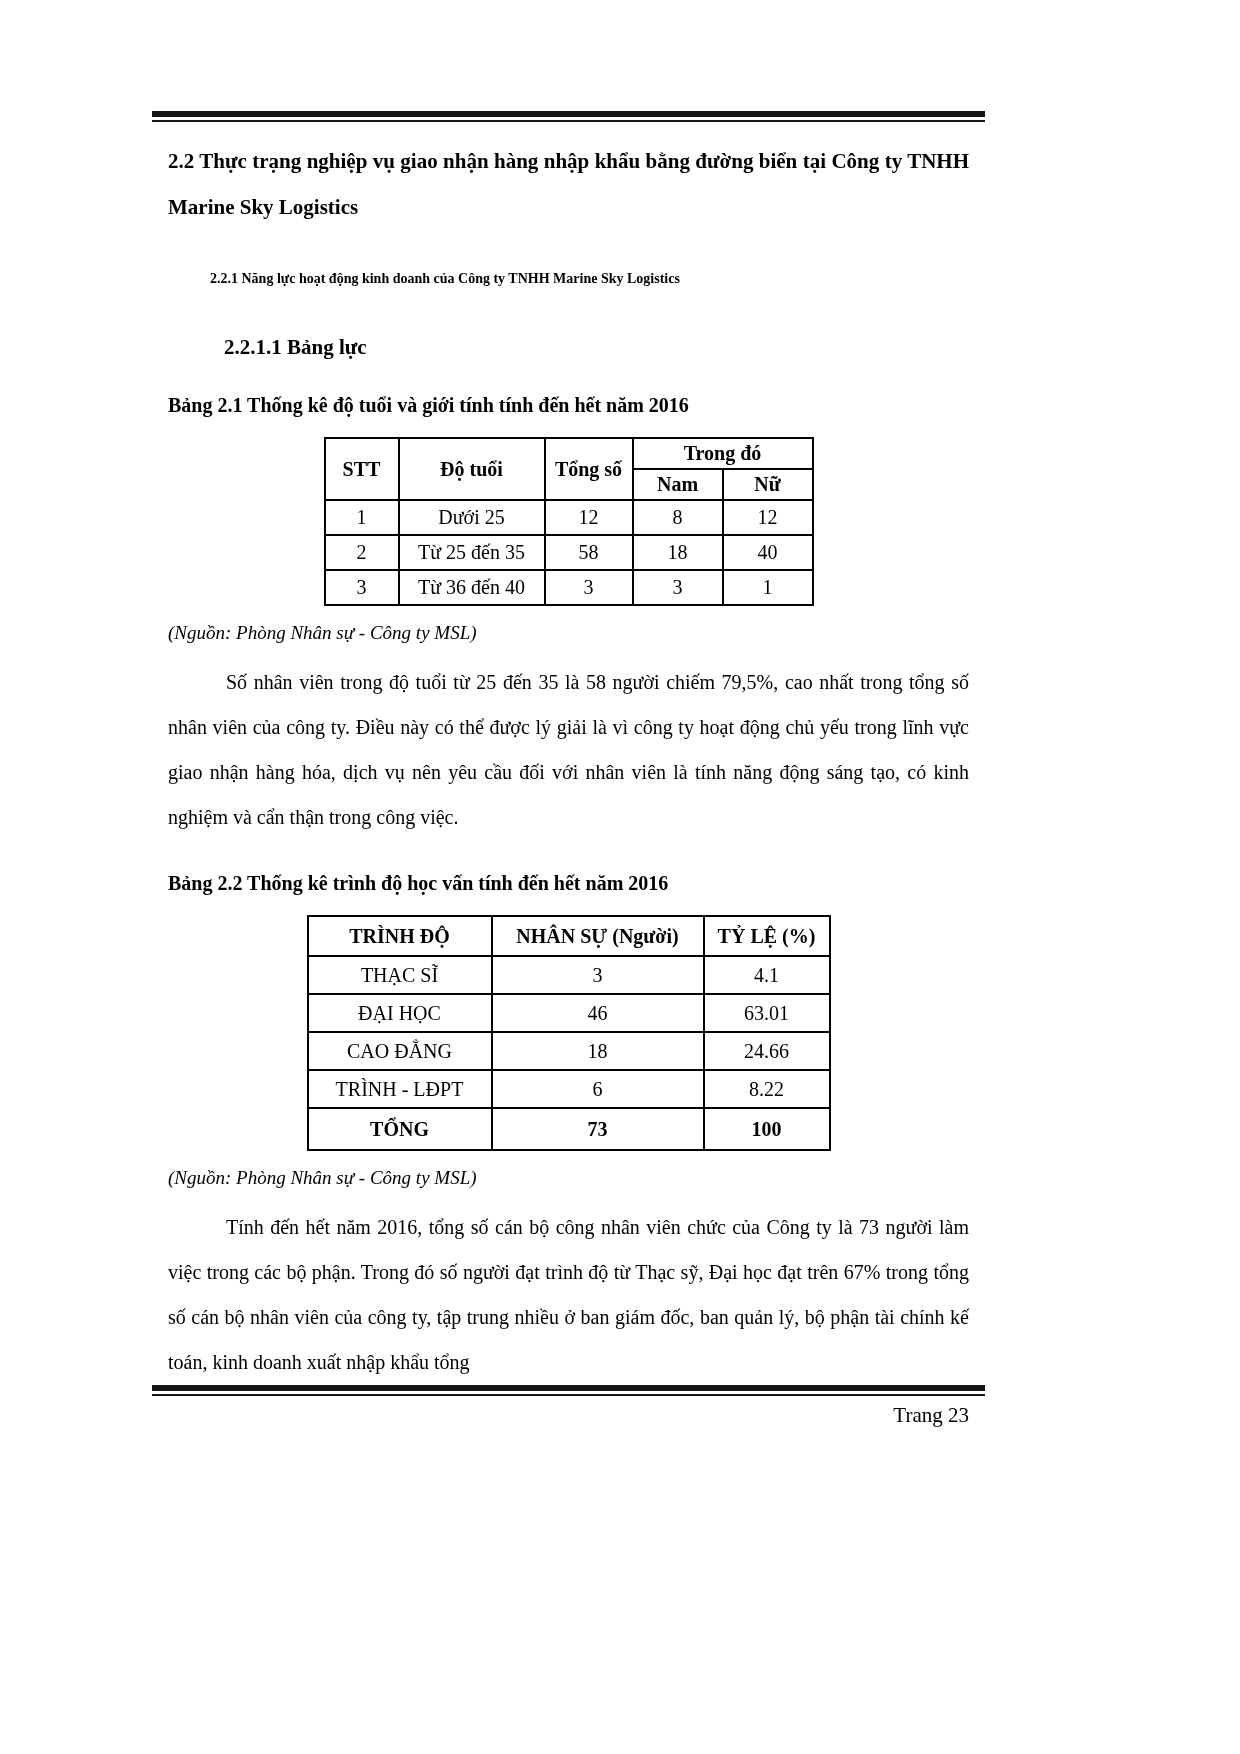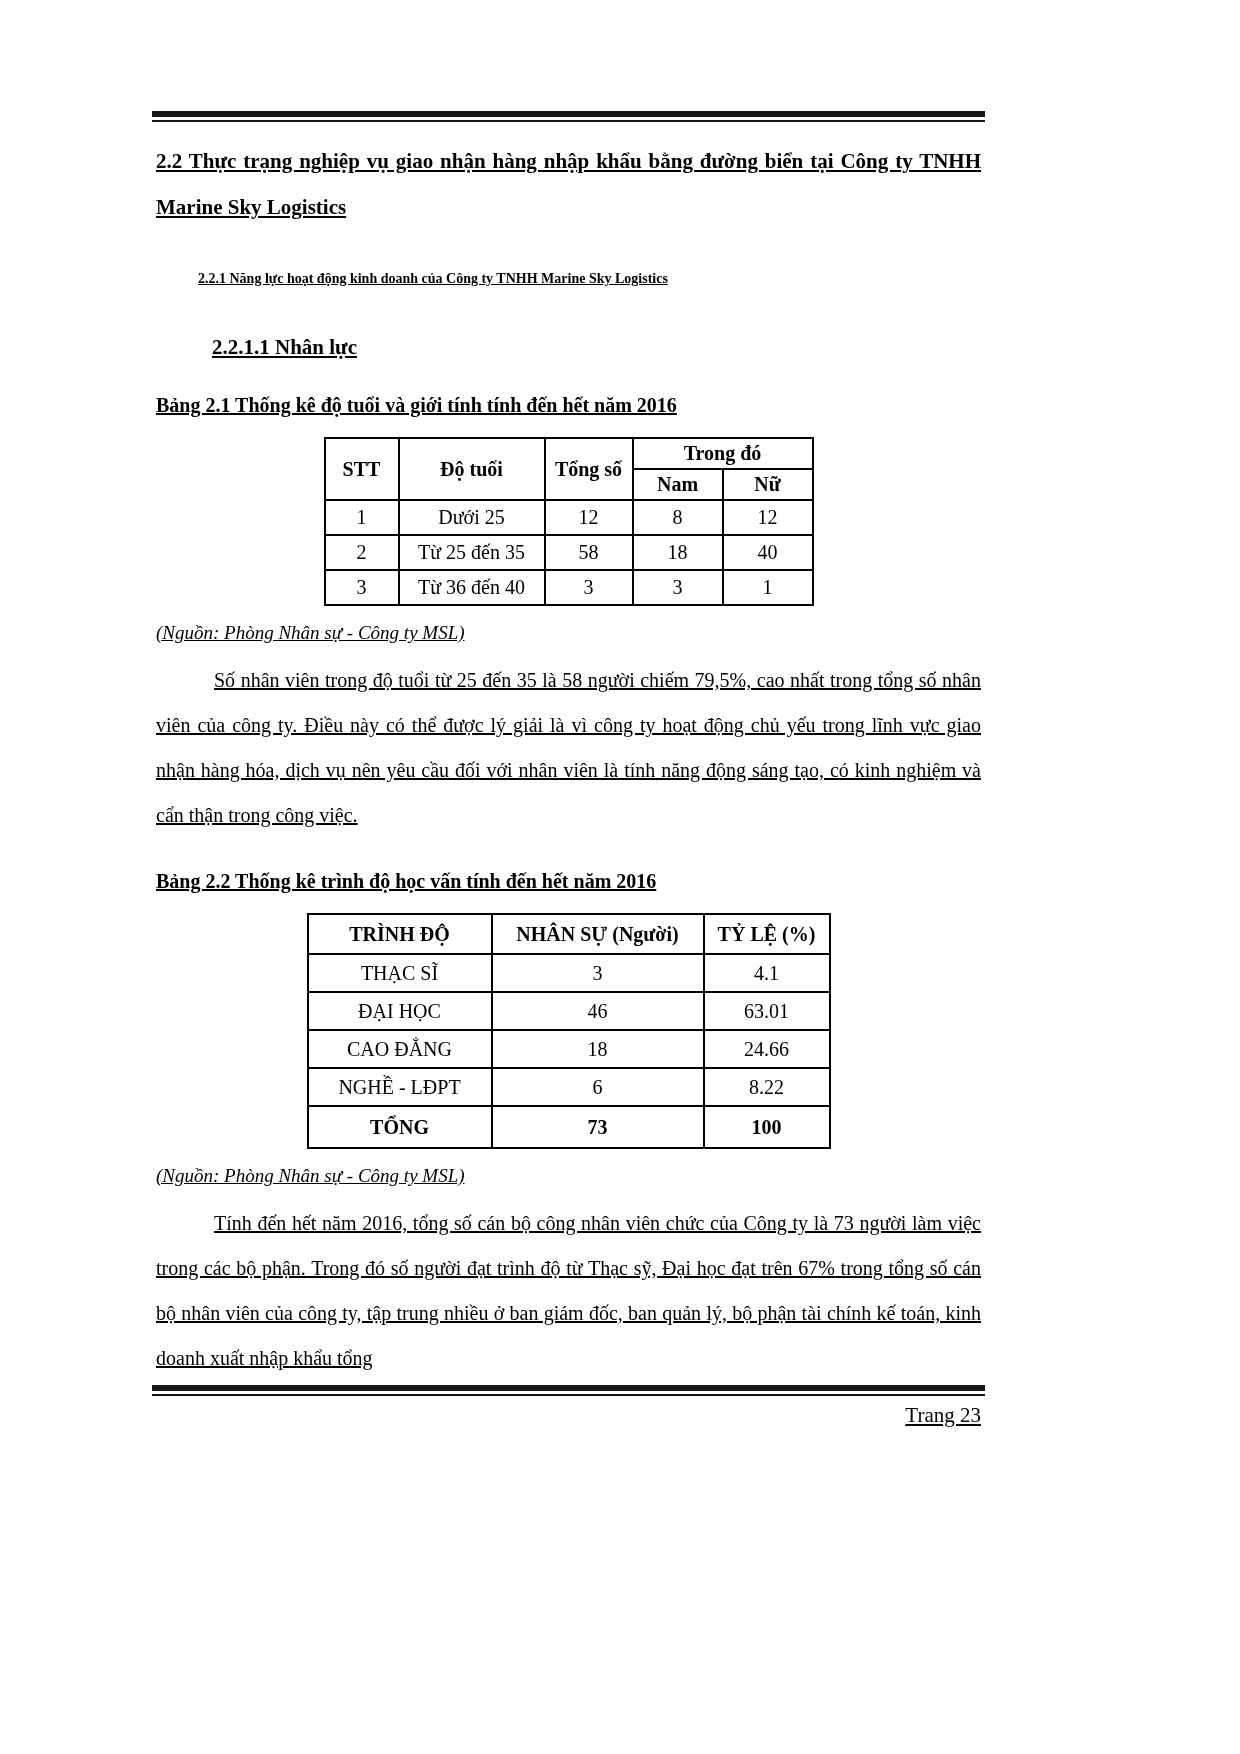--- a/index.html
+++ b/index.html
@@ -10,21 +10,21 @@
   }
   .page { position: relative; width: 1240px; height: 1754px; overflow: hidden; background: #fff; }
   .content { position: absolute; left: 152px; top: 0; width: 833px; }
 
   .rule { width: 100%; }
   .rule .thick { height: 6px; background: #161616; }
   .rule .gap   { height: 3px; }
   .rule .thin  { height: 2px; background: #161616; }
   .rule-top { padding-top: 111px; }
 
-  h1, h2, h3, p { margin: 4px; text-decoration: underline; }
+  h1, h2, h3, p { margin: 16px; }
   .h-sec    { font-size: 21px; font-weight: bold; line-height: 46px; text-align: justify; margin-top: 16px; }
   .h-sub    { font-size: 14px; font-weight: bold; line-height: 46px; text-align: justify; text-indent: 42px; margin-top: 26px; }
   .h-subsub { font-size: 21px; font-weight: bold; line-height: 30px; margin-top: 30px; padding-left: 56px; }
 
   .caption  { font-size: 20px; font-weight: bold; margin-top: 32px; }
   .body-par { font-size: 20px; line-height: 45px; text-align: justify; text-indent: 58px; margin-top: 14px; }
   .source   { font-size: 19px; font-style: italic; text-align: left; margin-top: 16px; }
 
   table { border-collapse: collapse; margin: 20px auto 0; font-size: 20px; }
   th, td { border: 2px solid #000; text-align: center; vertical-align: middle; }
@@ -58,21 +58,21 @@
     <div class="rule rule-top">
       <div class="thick"></div>
       <div class="gap"></div>
       <div class="thin"></div>
     </div>
 
     <h1 class="h-sec">2.2 Thực trạng nghiệp vụ giao nhận hàng nhập khẩu bằng đường biển tại Công ty TNHH Marine Sky Logistics</h1>
 
     <h2 class="h-sub">2.2.1 Năng lực hoạt động kinh doanh của Công ty TNHH Marine Sky Logistics</h2>
 
-    <h3 class="h-subsub">2.2.1.1 Nhân lực</h3>
+    <h3 class="h-subsub">2.2.1.1 Bảng lực</h3>
 
     <p class="caption">Bảng 2.1 Thống kê độ tuổi và giới tính tính đến hết năm 2016</p>
 
     <table class="t1">
       <colgroup>
         <col class="c-stt">
           <col class="c-age">
           <col class="c-total">
           <col class="c-nam">
           <col class="c-nu">
@@ -143,21 +143,21 @@
           <td>ĐẠI HỌC</td>
           <td>46</td>
           <td>63.01</td>
         </tr>
         <tr>
           <td>CAO ĐẲNG</td>
           <td>18</td>
           <td>24.66</td>
         </tr>
         <tr>
-          <td>NGHỀ - LĐPT</td>
+          <td>TRÌNH - LĐPT</td>
           <td>6</td>
           <td>8.22</td>
         </tr>
         <tr class="total">
           <td>TỔNG</td>
           <td>73</td>
           <td>100</td>
         </tr>
       </tbody>
     </table>

